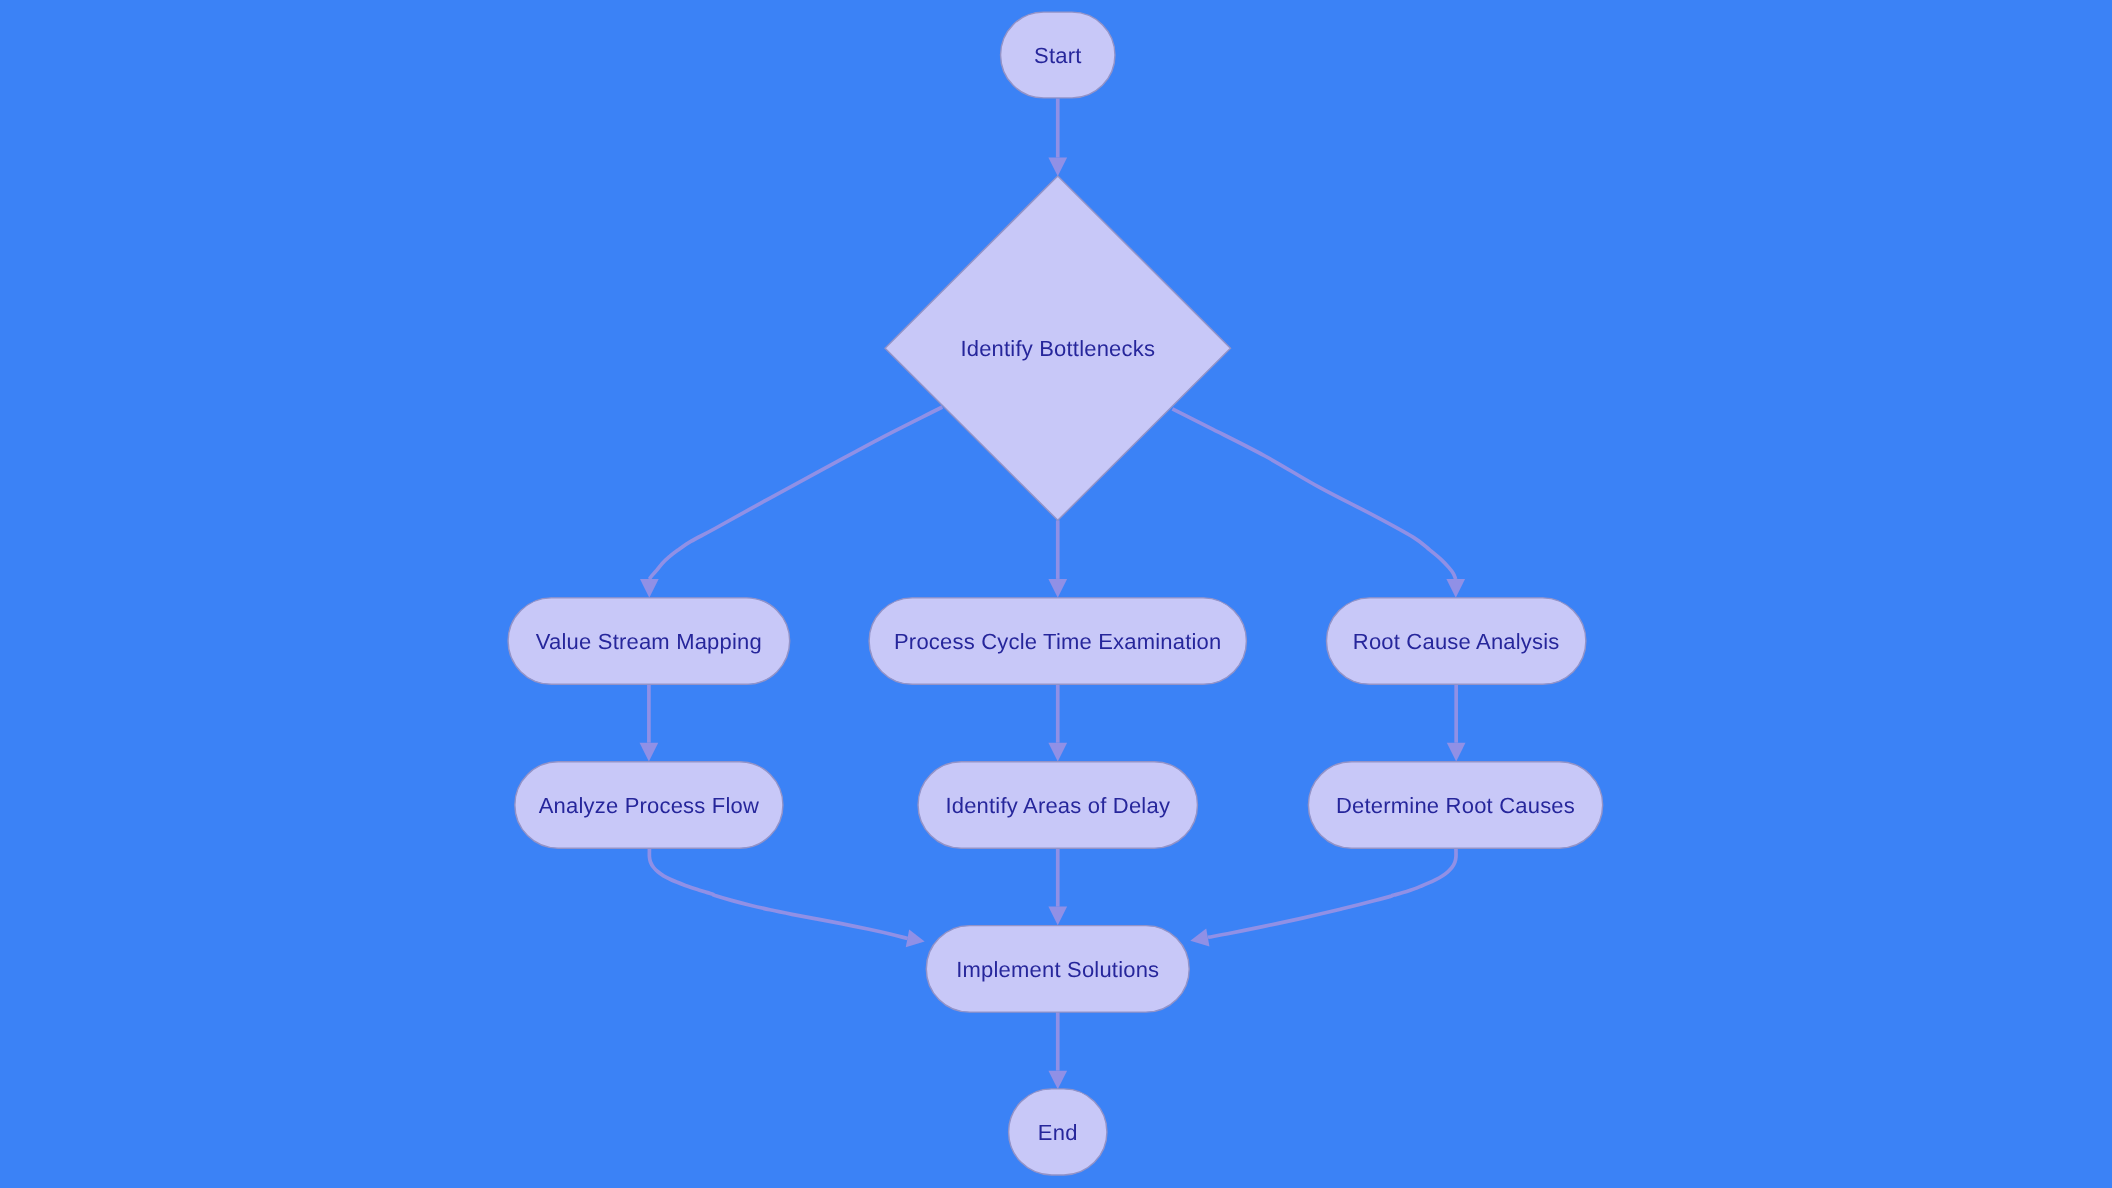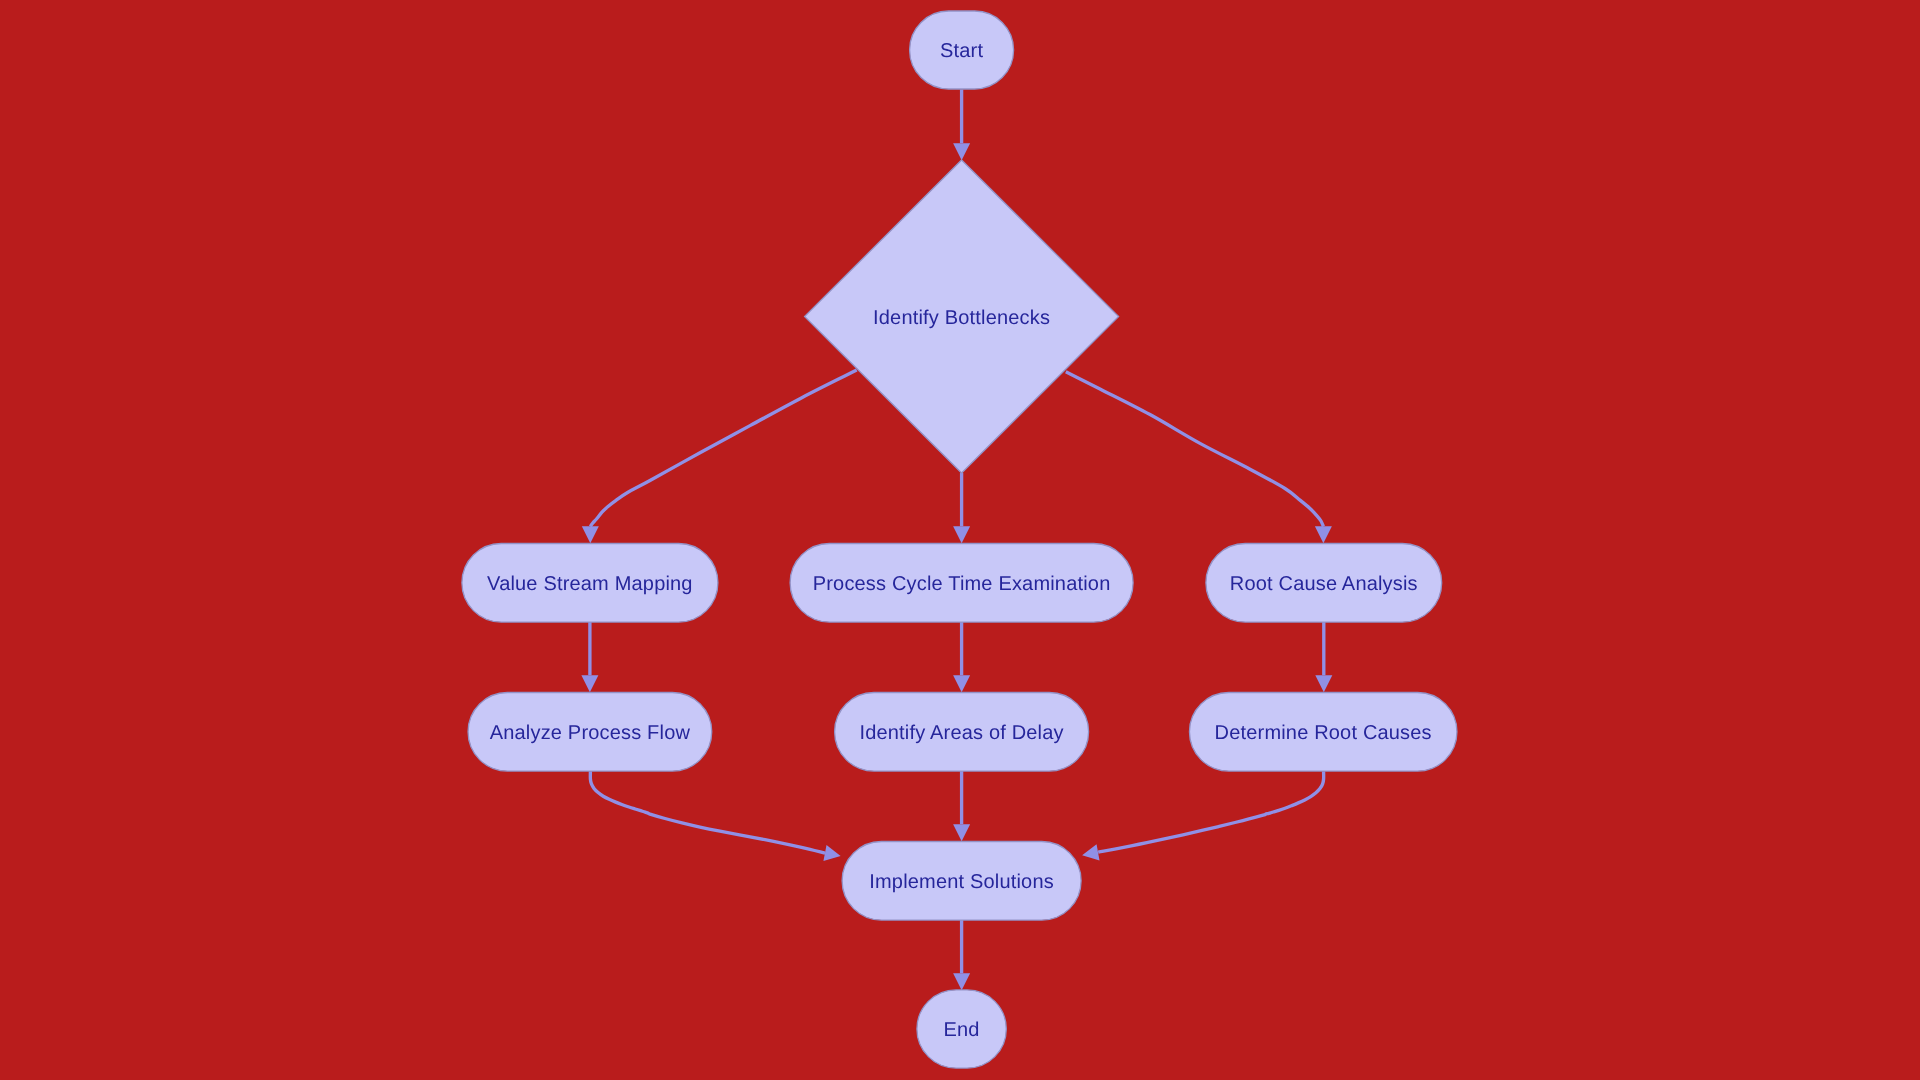--- a/index.html
+++ b/index.html
@@ -1,17 +1,17 @@
 <!DOCTYPE html>
 <html><head>
 <meta charset="utf-8">
 <title>Bottleneck Identification Flowchart</title>
 <style>
   html,body{margin:0;padding:0;width:1920px;height:1080px;background:#ffffff;overflow:hidden;}
-  #stage{position:relative;width:1920px;height:1080px;background:#b91c1c;will-change:transform;}
+  #stage{position:relative;width:1920px;height:1080px;background:#3b82f6;will-change:transform;}
   svg#chart{position:absolute;left:0;top:0;display:block;}
   .node-shape{fill:#C8C8F8;stroke:#9393C8;stroke-width:1.3;}
   .edge-path{fill:none;stroke:#9090E6;stroke-width:3.35;stroke-linecap:butt;stroke-linejoin:round;}
   .arrow-head{fill:#9090E6;stroke:none;}
   .node-label{font-family:"Liberation Sans",sans-serif;font-size:20px;fill:#26269B;
               text-anchor:middle;letter-spacing:0.18px;text-rendering:geometricPrecision;}
 </style>
 </head>
 <body>
 

